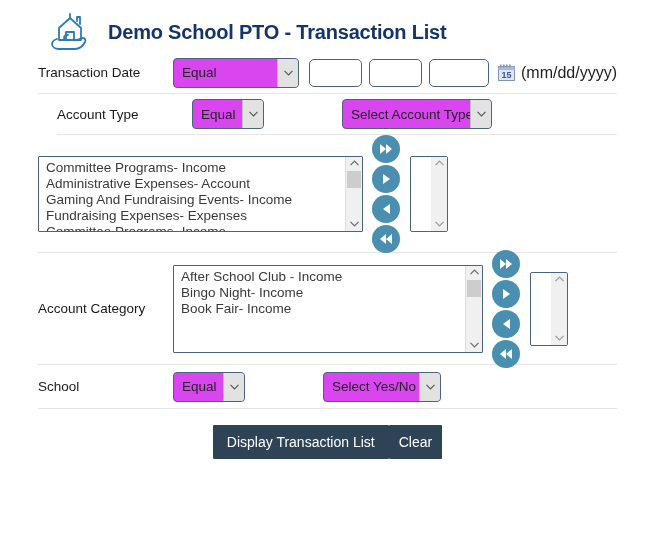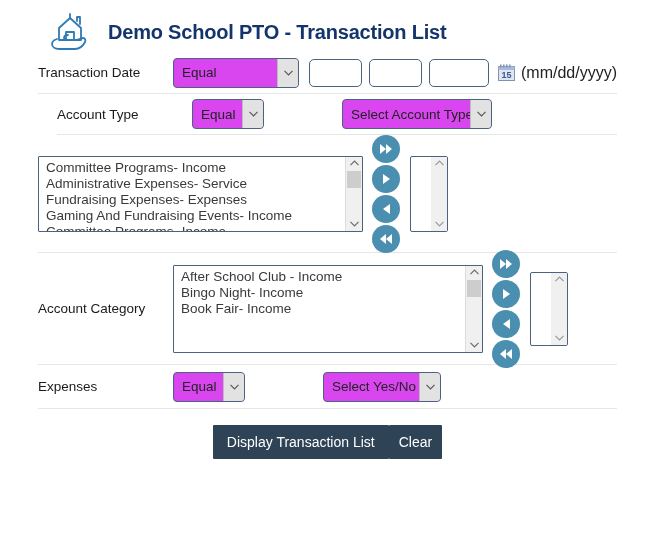--- a/index.html
+++ b/index.html
@@ -325,23 +325,23 @@
         </span>
       </div>
     </div>
 
     <div class="row row-group">
 
       <div class="list-area">
         <div class="listbox lb-group">
           <div class="lb-items">
             <div class="opt">Committee Programs- Income</div>
-            <div class="opt">Administrative Expenses- Service</div>
+            <div class="opt">Administrative Expenses- Account</div>
+            <div class="opt">Gaming And Fundraising Events- Income</div>
             <div class="opt">Fundraising Expenses- Expenses</div>
-            <div class="opt">Gaming And Fundraising Events- Income</div>
             <div class="opt">Committee Programs- Income</div>
           </div>
           <div class="scrollbar">
             <span class="sb-arrow">
               <svg width="9" height="6" viewBox="0 0 9 6">
                   <path d="M0.5 5.2 L4.5 1 L8.5 5.2" fill="none" stroke="#6b6b6b" stroke-width="1.2"></path>
                 </svg>
             </span>
             <span class="sb-thumb"></span>
             <span class="sb-arrow">
@@ -457,21 +457,21 @@
               <svg width="9" height="6" viewBox="0 0 9 6">
                   <path d="M0.5 0.8 L4.5 5 L8.5 0.8" fill="none" stroke="#9a9a9a" stroke-width="1.2"></path>
                 </svg>
             </span>
           </div>
         </div>
       </div>
     </div>
 
     <div class="row row-cleared">
-      <div class="label">Expenses</div>
+      <div class="label">School</div>
 
       <div class="select sel-op-narrow">
         <span class="sel-text">Equal</span>
         <span class="sel-arrow">
           <svg width="9" height="6" viewBox="0 0 9 6">
               <path d="M0.5 0.8 L4.5 5 L8.5 0.8" fill="none" stroke="#555" stroke-width="1.1"></path>
             </svg>
         </span>
       </div>
 

